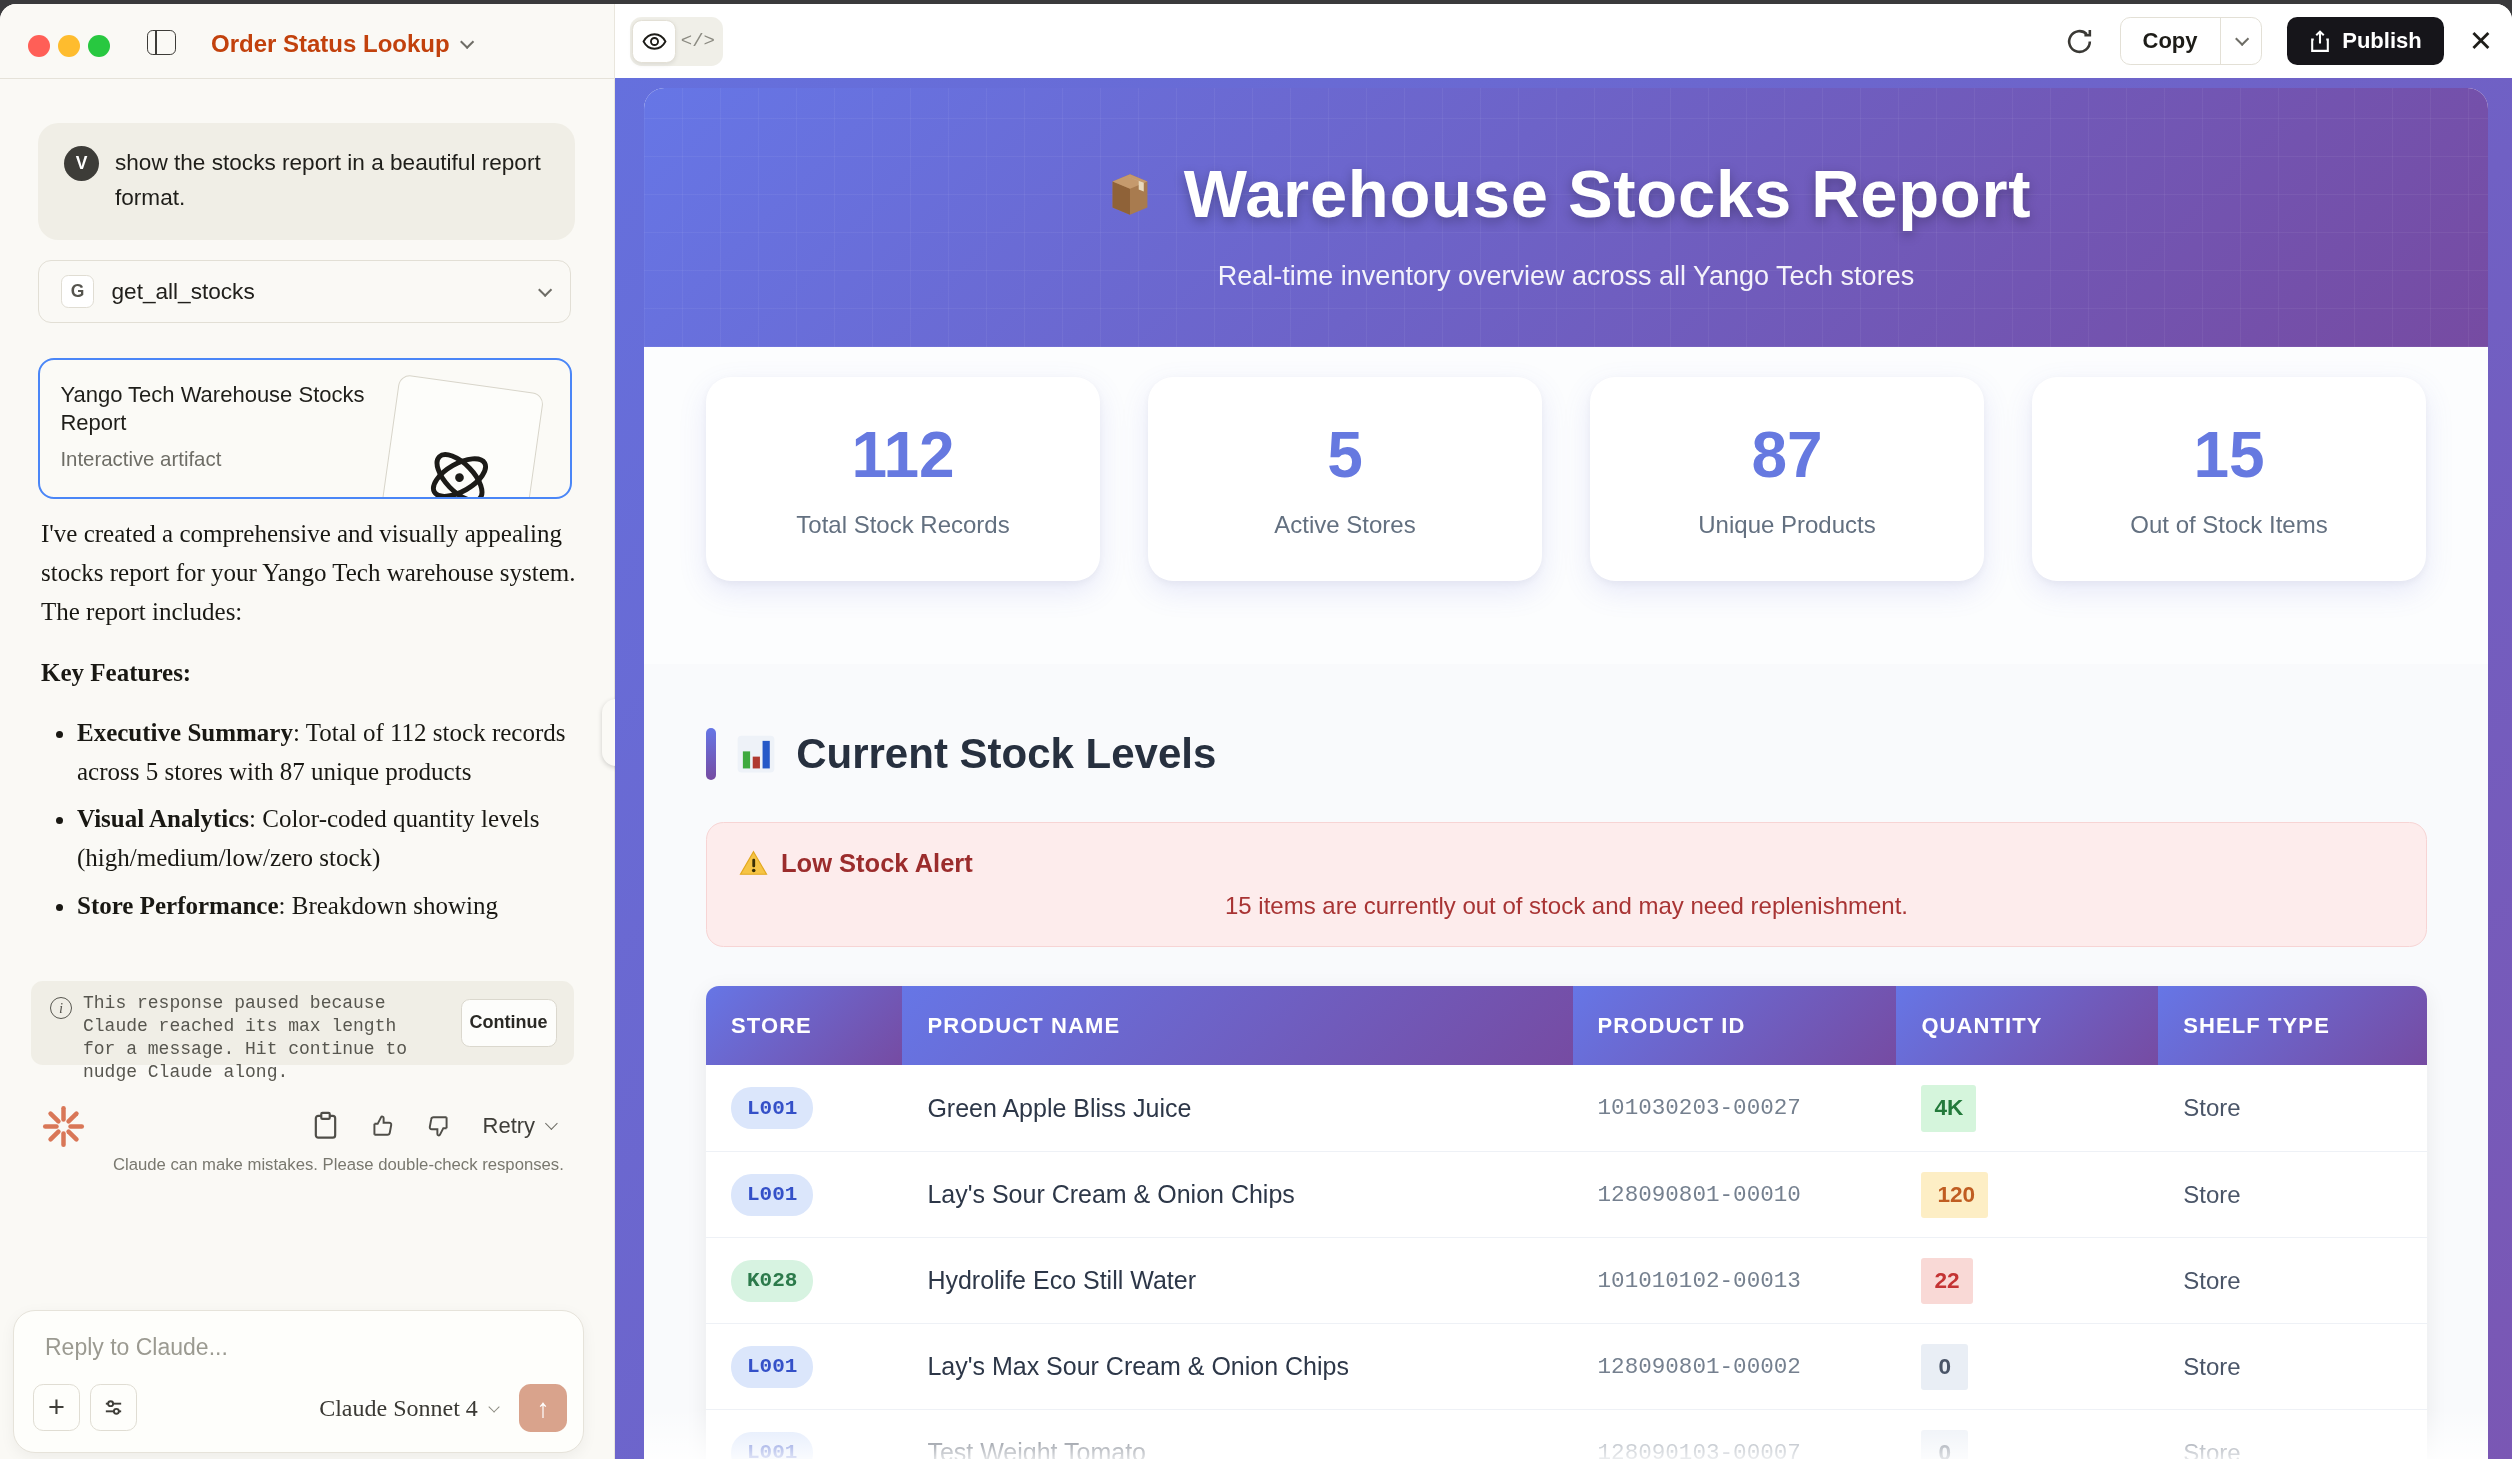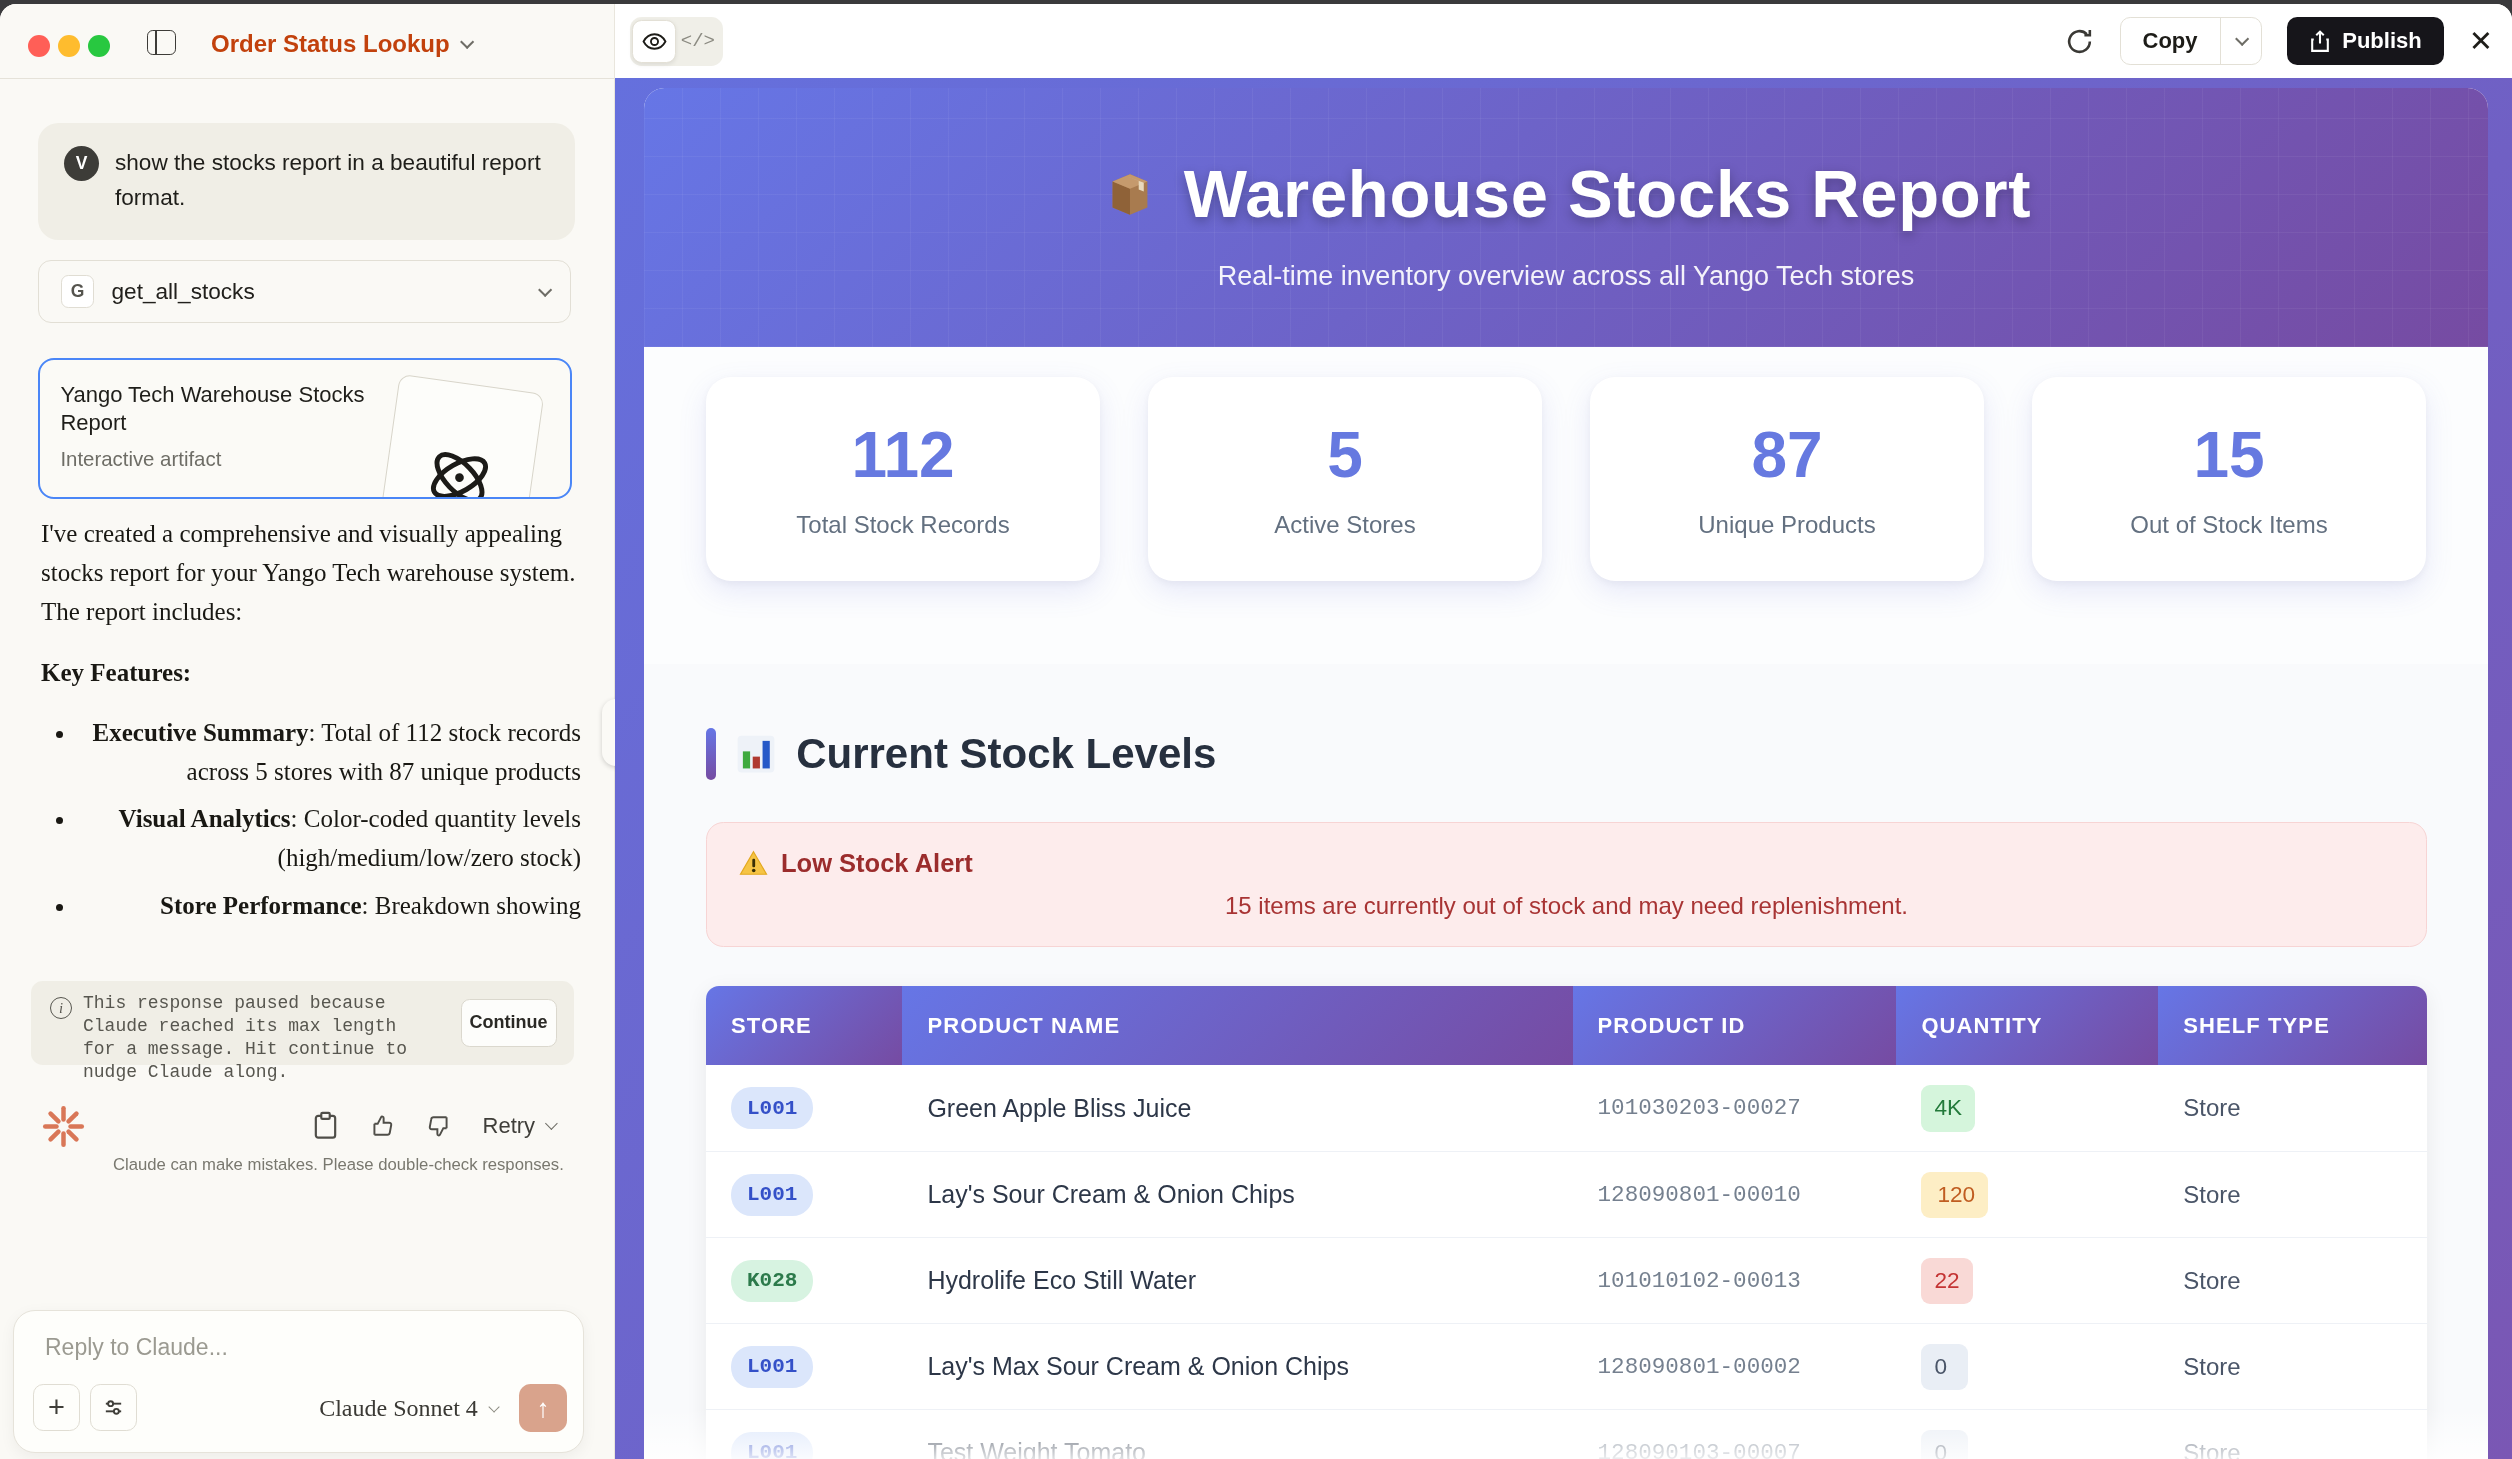--- a/index.html
+++ b/index.html
@@ -30,21 +30,21 @@
 
   .artifact-card { position:absolute; left:38px; top:354px; width:534px; height:141px; border:2.2px solid #4a86f7; border-radius:16px; background:#fbfaf6; overflow:hidden; }
   .artifact-card .titles { position:absolute; left:20.4px; top:20.4px; width:313px; }
   .artifact-title { font-size:22px; font-weight:400; line-height:28px; color:#1f1e1a; }
   .artifact-sub { margin-top:11.7px; font-size:20.4px; color:#6e6d66; }
   .artifact-thumb { position:absolute; right:38px; top:23px; width:146px; height:189px; background:#fdfdfa; border:1.5px solid #d8d5ca; border-radius:11.7px; transform:rotate(8deg); display:flex; align-items:center; justify-content:center; }
 
   .response { position:absolute; left:41px; top:510px; width:540px; font-family:"Liberation Serif", serif; color:#191813; font-size:25px; line-height:39px; }
   .kf-head { margin-top:22px; font-weight:700; }
   .features { margin-top:20.4px; padding-left:36px; }
-  .features li { margin-bottom:8.7px;text-align:right; }
+  .features li { margin-bottom:8.7px; }
 
   .paused { position:absolute; left:31px; top:977px; width:543px; height:84px; background:#f0eee6; border-radius:11.7px; }
   .info-ic { position:absolute; left:19px; top:16px; width:22px; height:22px; border:1.8px solid #57564f; border-radius:50%; color:#57564f; font-size:14.6px; display:flex; align-items:center; justify-content:center; font-family:"Liberation Serif",serif; font-style:italic; }
   .paused-text { position:absolute; left:52px; top:11px; width:342px; font-size:18px; line-height:23px; color:#57564f;font-family:Liberation Mono, monospace; }
   .continue-btn { position:absolute; right:17.5px; top:17.5px; width:96px; height:48px; background:#fdfdfb; border:1.1px solid #dbd8ce; border-radius:8.7px; font-size:18px; font-weight:700; color:#2a2925; display:flex; align-items:center; justify-content:center; }
 
   .claude-row { position:absolute; left:0; top:1098px; width:583px; height:51px; }
   .starburst { position:absolute; left:41px; top:1.5px; }
   .actions { position:absolute; right:29px; top:8.7px; display:flex; align-items:center; gap:31px; color:#4f4e48; }
   .retry-wrap { display:flex; align-items:center; gap:10.2px; font-size:22px; color:#3f3e39; }
@@ -105,21 +105,21 @@
   .stock-table { margin-top:39px; width:100%; border-collapse:separate; border-spacing:0; border-radius:13px; overflow:hidden; box-shadow:0 5.8px 22px rgba(0,0,0,0.07); background:#fff; }
   .stock-table th { background:linear-gradient(135deg,#6676e6 0%,#764ba2 100%); color:#fff; font-size:22px; font-weight:700; letter-spacing:1.1px; text-align:left; padding:0 0 0 25px; height:79px; }
   .stock-table td { height:86px; border-top:1.5px solid #eef1f6; padding-left:25px; background:#fff; }
   .stock-table tr:first-child td { border-top:none; }
   .col-store{width:11.4%;} .col-name{width:38.9%;} .col-id{width:18.8%;} .col-qty{width:15.2%;} .col-shelf{width:15.6%;}
   .badge-store { display:inline-block; padding:9.5px 16px; border-radius:20.4px; font-size:21px; font-weight:700; font-family:"Liberation Mono", monospace; }
   .badge-store.blue { background:#dbe6fb; color:#3450c8; }
   .badge-store.green { background:#d7f3e1; color:#2c7a4b; }
   .prod-name { font-size:25px; color:#2d3748; }
   .prod-id { font-family:"Liberation Mono", monospace; font-size:22.6px; color:#75808f; }
-  .qty-badge { display:inline-block; min-width:47px; text-align:left; padding:10.2px 13px; border-radius:9px; font-size:22.6px; font-weight:400; }
+  .qty-badge { display:inline-block; min-width:47px; text-align:center; padding:10.2px 13px; border-radius:3px; font-size:22.6px; font-weight:700; }
   .qty-badge.high { background:#d5f5dc; color:#237a3b; }
   .qty-badge.medium { background:#fdeec5; color:#c05d21;padding-left:16px; }
   .qty-badge.low { background:#f9d9d6; color:#c43434; }
   .qty-badge.zero { background:#e9eef5; color:#4a5568; }
   .shelf { font-size:24px; color:#4a5568; }
 
   .bottom-fade { position:absolute; left:0; right:0; bottom:0; height:51px; background:linear-gradient(180deg, rgba(255,255,255,0), rgba(255,255,255,0.85)); pointer-events:none; }
 
   .drag-handle { position:absolute; left:602px; top:695px; width:28px; height:67px; background:#fbfaf6; border-radius:14.6px; box-shadow:0 1.5px 5.8px rgba(0,0,0,0.18); }
 

